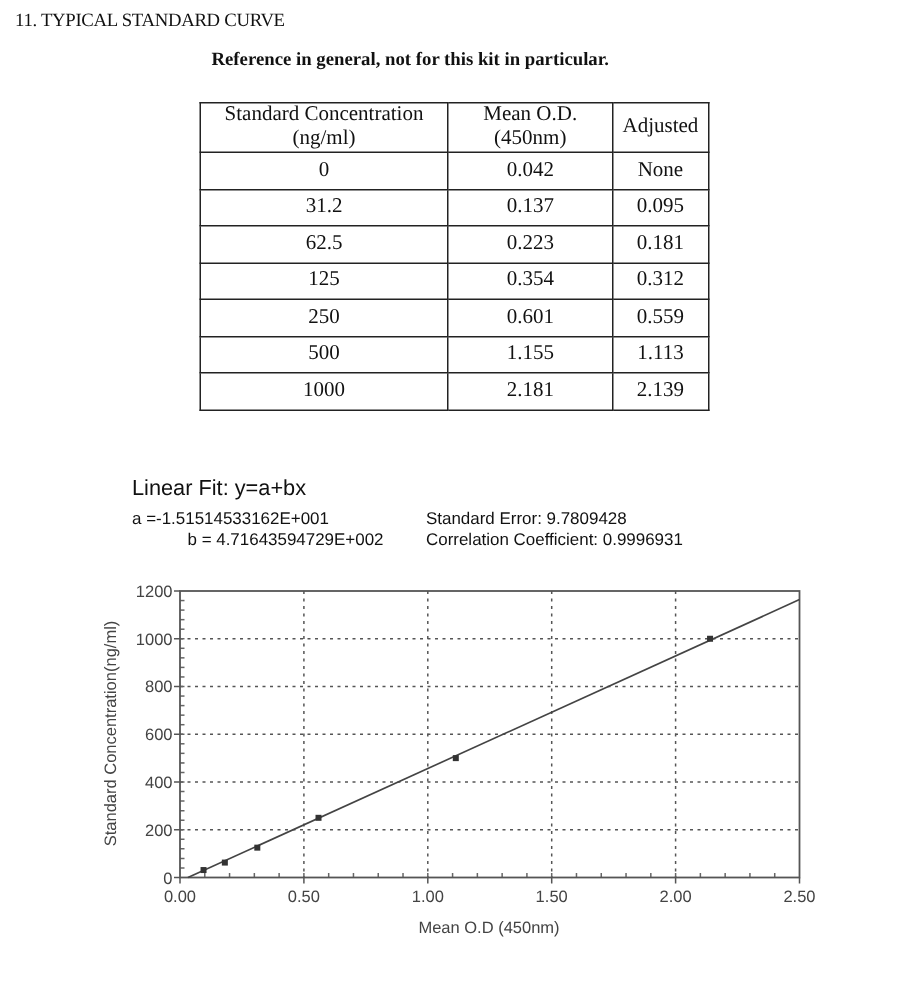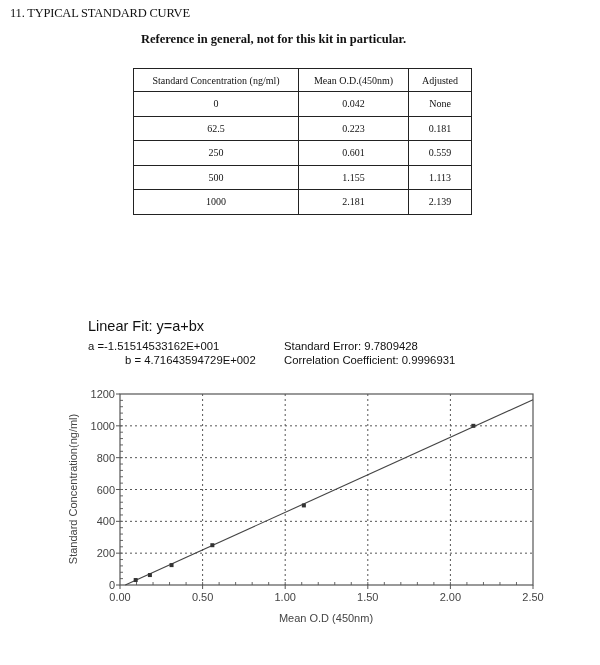--- a/index.html
+++ b/index.html
@@ -1,19 +1,19 @@
 <!DOCTYPE html>
 <html><head>
 <meta charset="utf-8">
 <style>
   html, body { margin:0; padding:0; background:#ffffff; }
   body { width:600px; height:665px; position:relative; overflow:hidden; color:#111; }
   .section-title { position:absolute; left:10px; top:6px; font-family:"Liberation Serif", serif; font-weight:normal; font-size:12.5px; letter-spacing:-0.2px; }
   .subtitle { position:absolute; left:0; width:547px; top:32px; text-align:center; font-family:"Liberation Serif", serif; font-weight:bold; font-size:12.5px; }
-  table.std { position:absolute; left:133px; top:68px; border-collapse:collapse; font-family:"Liberation Serif", serif; font-size:10px;border-radius:10px; }
+  table.std { position:absolute; left:133px; top:68px; border-collapse:collapse; font-family:"Liberation Serif", serif; font-size:14px;border-radius:10px; }
   table.std td, table.std th { border:1.3px solid #222; height:23.5px; padding:0 6px; text-align:center; font-weight:normal; }
   table.std th { height:22px; }
   .c1 { width:152px; } .c2 { width:97px; } .c3 { width:50px; }
   .fit-title { position:absolute; left:88px; top:318px; font-family:"Liberation Sans", sans-serif; font-size:14.5px; }
   .fit-line { position:absolute; font-family:"Liberation Sans", sans-serif; font-size:11.3px; }
   svg.chart { position:absolute; left:0; top:0; }
   .tick-label { font-family:"Liberation Sans", sans-serif; font-size:11px; fill:#444; }
   .axis-title { font-family:"Liberation Sans", sans-serif; font-size:11px; fill:#444; }
 </style>
 </head>
@@ -30,23 +30,33 @@
       <th class="c3">Adjusted</th>
     </tr>
   </thead>
   <tbody id="tbody">
       <tr>
         <td>0</td>
         <td>0.042</td>
         <td>None</td>
       </tr>
       <tr>
+        <td>31.2</td>
+        <td>0.137</td>
+        <td>0.095</td>
+      </tr>
+      <tr>
         <td>62.5</td>
         <td>0.223</td>
         <td>0.181</td>
+      </tr>
+      <tr>
+        <td>125</td>
+        <td>0.354</td>
+        <td>0.312</td>
       </tr>
       <tr>
         <td>250</td>
         <td>0.601</td>
         <td>0.559</td>
       </tr>
       <tr>
         <td>500</td>
         <td>1.155</td>
         <td>1.113</td>

